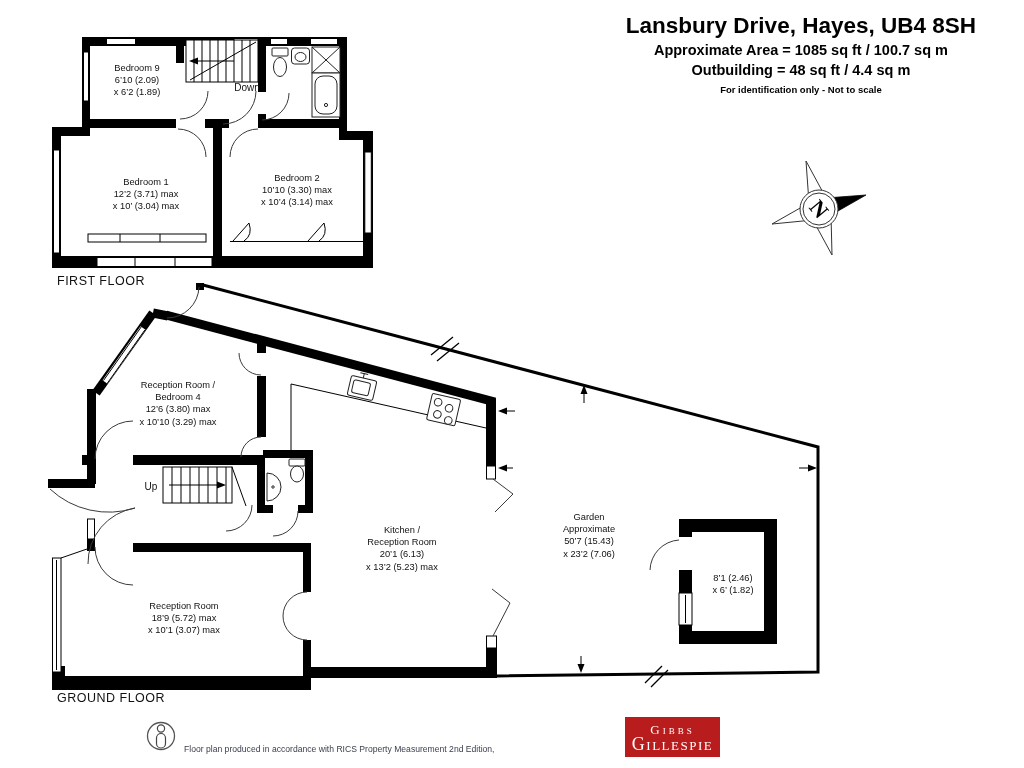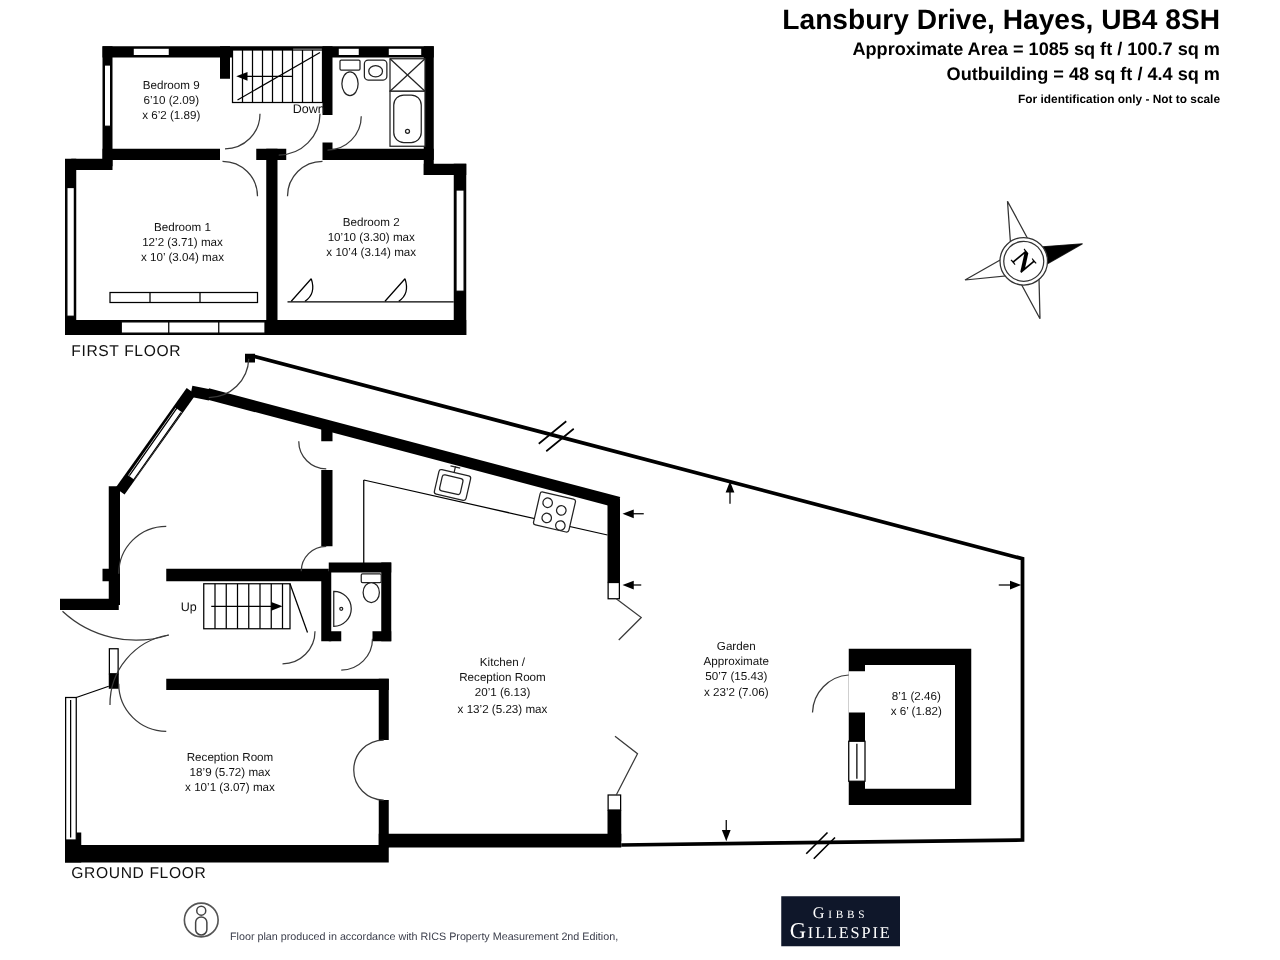--- a/index.html
+++ b/index.html
@@ -1,32 +1,32 @@
 <!DOCTYPE html>
 <html><head>
 <meta charset="utf-8">
 <style>
   html,body{margin:0;padding:0;background:#fff;}
   #page{position:relative;width:1024px;height:768px;background:#fff;overflow:hidden;
         font-family:"Liberation Sans", sans-serif;color:#000;}
   #plan-svg{position:absolute;left:0;top:0;}
   
-  .header{position:absolute;top:2px;right:48px;text-align:right;}
+  .header{position:absolute;top:12px;right:48px;text-align:center;}
   .header .title{font-size:22.5px;font-weight:700;letter-spacing:0;line-height:28px;}
   .header .area-line{font-size:14.5px;font-weight:700;line-height:20px;}
   .header .disclaimer{font-size:9.5px;font-weight:700;margin-top:4px;}
   
   .room-label{position:absolute;text-align:center;font-size:9.3px;line-height:12.2px;
               color:#111;transform:translateX(-50%);white-space:nowrap;}
   .stair-label{position:absolute;font-size:10px;color:#111;transform:translateX(-50%);}
   .floor-caption{position:absolute;font-size:12.5px;letter-spacing:0.5px;color:#111;}
   
   .footer{position:absolute;left:146px;top:716px;display:flex;align-items:flex-start;}
   .footer-text{margin-left:8px;font-size:8.6px;line-height:13.5px;color:#3b3e4b;white-space:pre-wrap;}
-  .logo-box{position:absolute;left:625px;top:717px;width:95px;height:40px;background:#0f172a;
+  .logo-box{position:absolute;left:625px;top:717px;width:95px;height:40px;background:#b91c1c;
             display:flex;flex-direction:column;align-items:center;justify-content:center;
             font-family:"Liberation Serif", serif;color:#fff;font-variant:small-caps;}
   .logo-line1{font-size:13px;letter-spacing:3px;line-height:14px;}
   .logo-line2{font-size:18px;letter-spacing:1.5px;line-height:14px;}
 </style>
 </head>
 <body>
 
 <div id="page">
 
@@ -275,39 +275,45 @@
     <div>12’2 (3.71) max</div>
     <div>x 10’ (3.04) max</div>
   </div>
   <div class="room-label" style="left:297px;top:172px">
     <div>Bedroom 2</div>
     <div>10’10 (3.30) max</div>
     <div>x 10’4 (3.14) max</div>
   </div>
   <div class="floor-caption" style="left:57px;top:274px">FIRST FLOOR</div>
 
+  <div class="room-label" style="left:178px;top:379px">
+    <div>Reception Room /</div>
+    <div>Bedroom 4</div>
+    <div>12’6 (3.80) max</div>
+    <div>x 10’10 (3.29) max</div>
+  </div>
   <div class="stair-label" style="left:151px;top:481px">Up</div>
   <div class="room-label" style="left:402px;top:524px">
     <div>Kitchen /</div>
     <div>Reception Room</div>
     <div>20’1 (6.13)</div>
     <div>x 13’2 (5.23) max</div>
   </div>
   <div class="room-label" style="left:589px;top:511px">
     <div>Garden</div>
     <div>Approximate</div>
     <div>50’7 (15.43)</div>
     <div>x 23’2 (7.06)</div>
   </div>
   <div class="room-label" style="left:184px;top:600px">
     <div>Reception Room</div>
     <div>18’9 (5.72) max</div>
     <div>x 10’1 (3.07) max</div>
   </div>
-  <div class="room-label" style="left:733px;top:551px">
+  <div class="room-label" style="left:733px;top:572px">
     <div>8’1 (2.46)</div>
     <div>x 6’ (1.82)</div>
   </div>
   <div class="floor-caption" style="left:57px;top:691px">GROUND FLOOR</div>
 
   <div class="footer">
     <svg width="30" height="42" viewBox="0 0 30 42">
       <circle cx="15" cy="20" r="13.5" fill="none" stroke="#555" stroke-width="1.3"></circle>
       <circle cx="15" cy="12.5" r="3.6" fill="none" stroke="#444" stroke-width="1.2"></circle>
       <rect x="10.5" y="17.5" width="9" height="14.5" rx="4.5" fill="none" stroke="#444" stroke-width="1.2"></rect>

